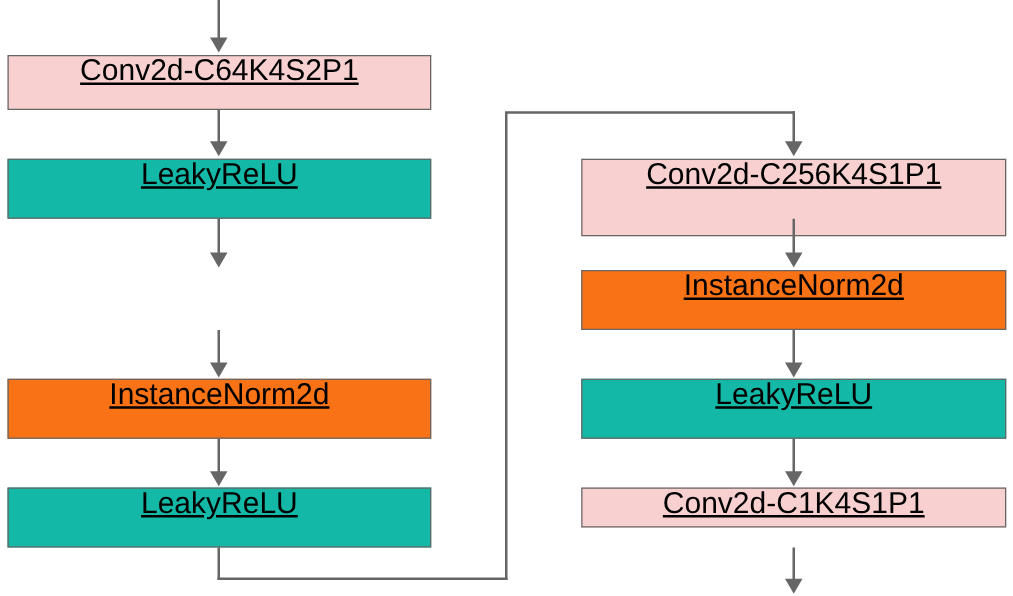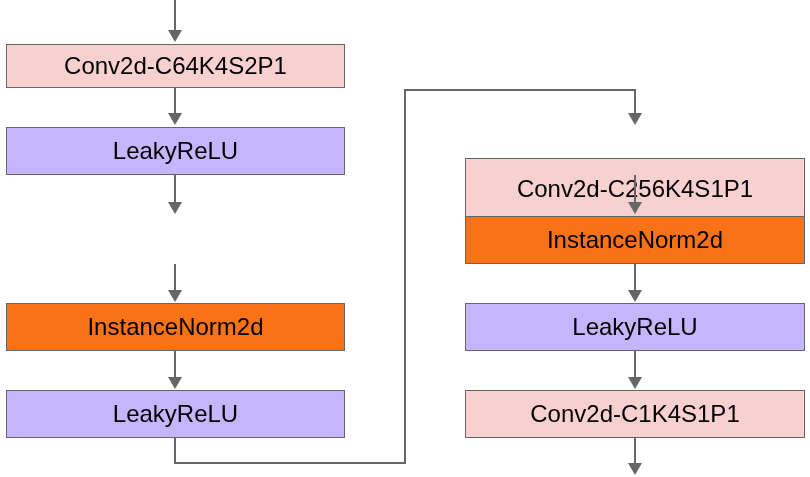--- a/index.html
+++ b/index.html
@@ -13,31 +13,31 @@
     height: 477px;
     background: #ffffff;
     font-family: "Liberation Sans", sans-serif;
     overflow: hidden;
   }
   .node {
     position: absolute;
     box-sizing: border-box;
     border: 1.6px solid #666666;
     display: flex;
-    align-items: center;
     justify-content: center;
     color: #000000;
     font-size: 24px;
     line-height: 1;
     letter-spacing: 0px;
     white-space: nowrap;
+    text-decoration: underline;
   }
   .node.conv  { background: #f8d0d0; }
   .node.norm  { background: #f97316; }
-  .node.act   { background: #c4b5fd; }
+  .node.act   { background: #14b8a6; }
 
   
   .vline {
     position: absolute;
     width: 2px;
     background: #666666;
   }
   .hline {
     position: absolute;
     height: 2px;
@@ -93,41 +93,41 @@
 
   <div class="hline" style="left:174px; top:462px; width:232px;"></div>
 
   <div class="vline" style="left:404px; top:90px; height:374px;"></div>
 
   <div class="hline" style="left:404px; top:89px; width:232px;"></div>
 
   <div class="vline" style="left:634px; top:89px; height:27px;"></div>
   <div class="arrowhead" style="left:628px; top:113px;"></div>
 
-  <div class="node conv" style="left:465px; top:127px; width:340px; height:62px;margin-top:31px;">
+  <div class="node conv" style="left:465px; top:127px; width:340px; height:62px;">
     <span>Conv2d-C256K4S1P1</span>
   </div>
 
   <div class="vline" style="left:634px; top:175px; height:29px;"></div>
   <div class="arrowhead" style="left:628px; top:202px;"></div>
 
   <div class="node norm" style="left:465px; top:216px; width:340px; height:48px;">
     <span>InstanceNorm2d</span>
   </div>
 
   <div class="vline" style="left:634px; top:264px; height:28px;"></div>
   <div class="arrowhead" style="left:628px; top:290px;"></div>
 
   <div class="node act" style="left:465px; top:303px; width:340px; height:48px;">
     <span>LeakyReLU</span>
   </div>
 
   <div class="vline" style="left:634px; top:351px; height:28px;"></div>
   <div class="arrowhead" style="left:628px; top:377px;"></div>
 
-  <div class="node conv" style="left:465px; top:390px; width:340px; height:48px;">
+  <div class="node conv" style="left:465px; top:390px; width:340px; height:32px;">
     <span>Conv2d-C1K4S1P1</span>
   </div>
 
   <div class="vline" style="left:634px; top:438px; height:27px;"></div>
   <div class="arrowhead" style="left:628px; top:463px;"></div>
 
 </div>
 
 </body></html>

